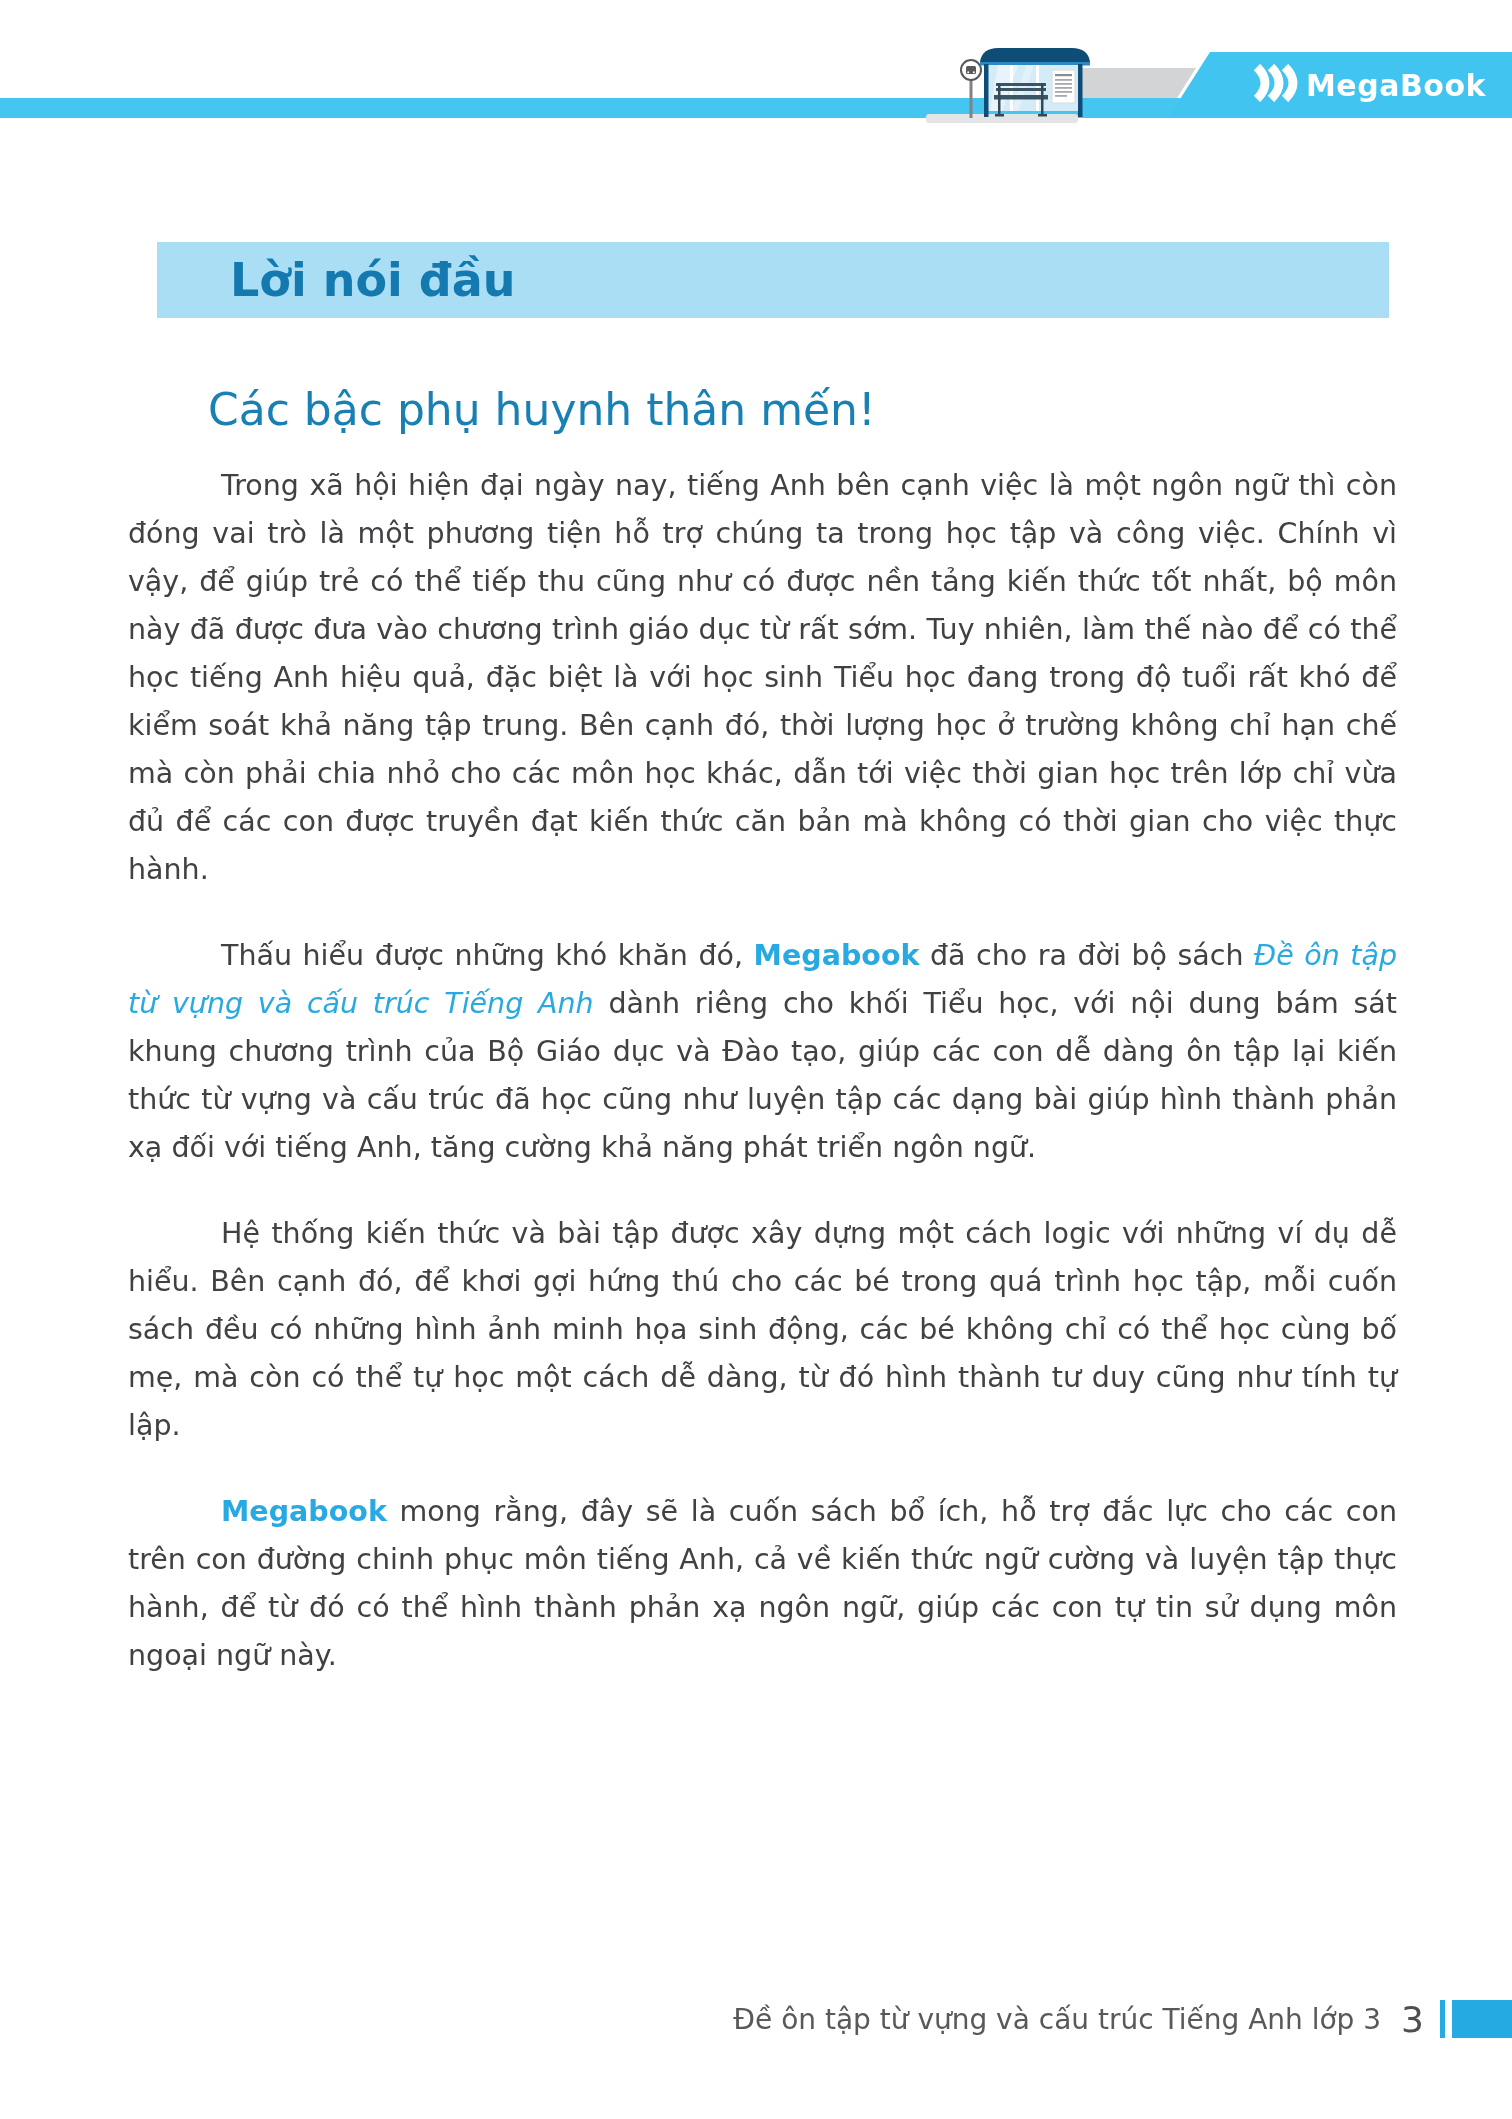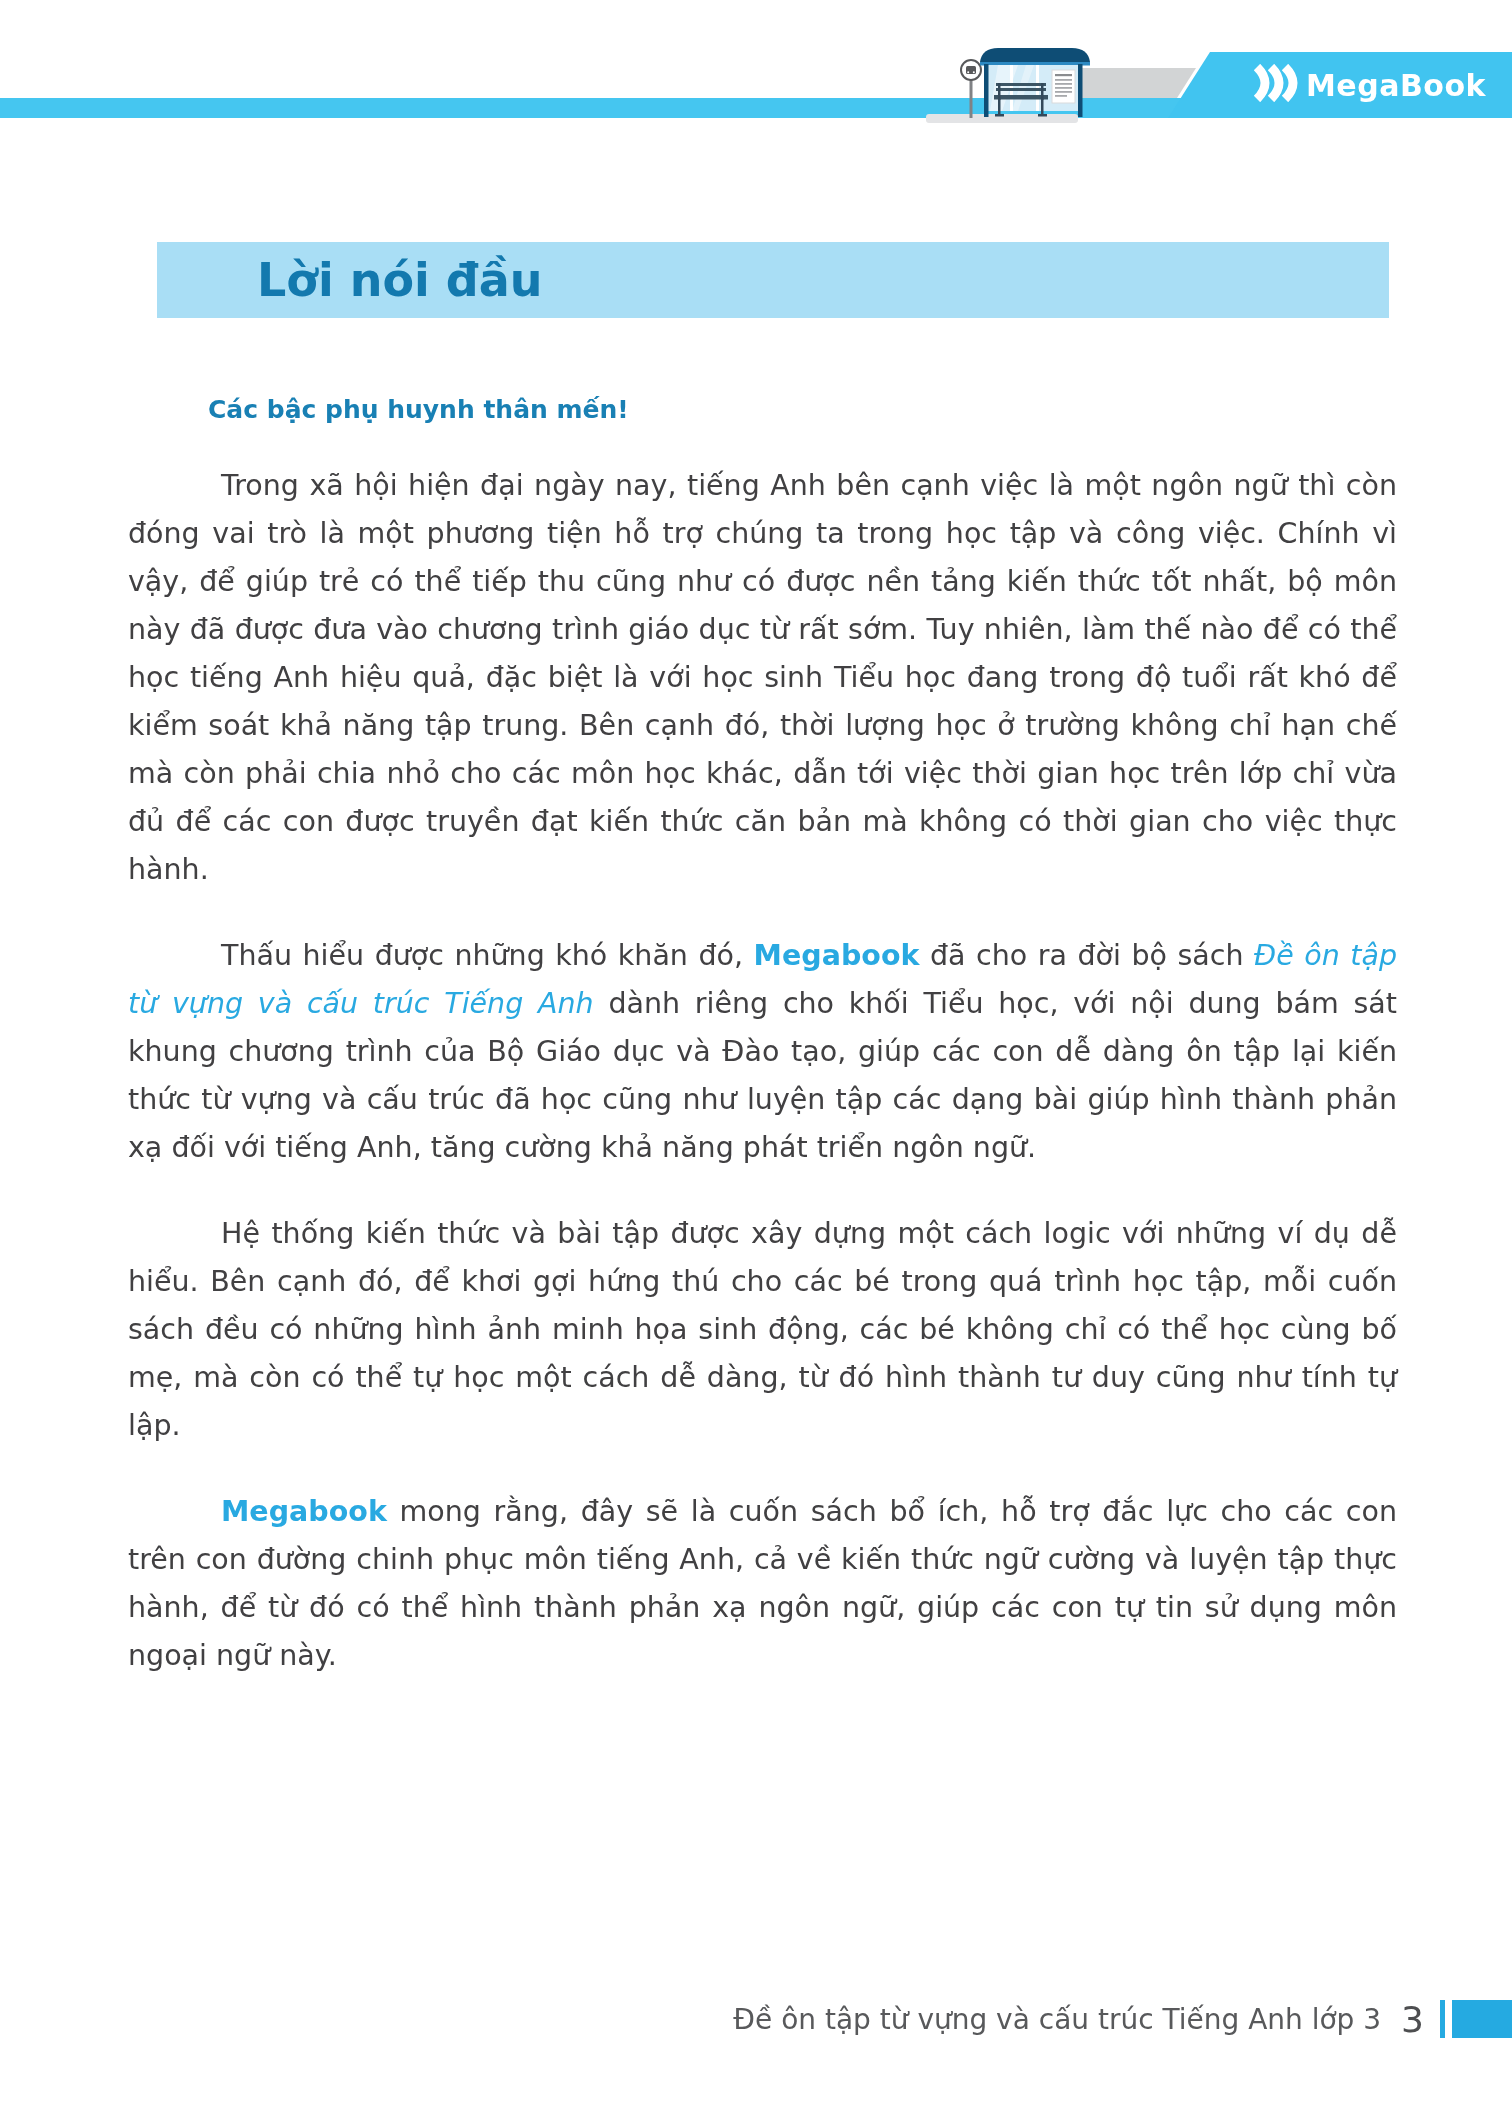--- a/index.html
+++ b/index.html
@@ -34,27 +34,27 @@
   }
   .bus-stop { position: absolute; left: 918px; top: 36px; z-index: 3; }
 
   
   .title-box {
     position: absolute; left: 157px; top: 242px; width: 1232px; height: 76px;
     background: #A9DEF5;
   }
   .title-text {
     color: #1379AE; font-size: 46px; font-weight: 700;
-    line-height: 76px; padding-left: 100px;
+    line-height: 76px; padding-left: 73px;
   }
 
   
   .content { position: absolute; left: 115px; top: 388px; width: 1282px; }
   .greeting {
-    color: #1980B4; font-size: 25px; font-weight: 700;
+    color: #1980B4; font-size: 44px; font-weight: 400;
     padding-left: 93px; margin: 0 0 30px 0; line-height: 44px;
   }
   .body-paragraph {
     color: #414042; font-size: 28.5px; line-height: 48px;
     text-align: justify; text-indent: 93px;
     margin: 0 0 38px 13px;
   }
   .seg-plain { }
   .seg-brand { color: #29A9E1; font-weight: 700; }
   .seg-book  { color: #29A9E1; font-style: italic; }

